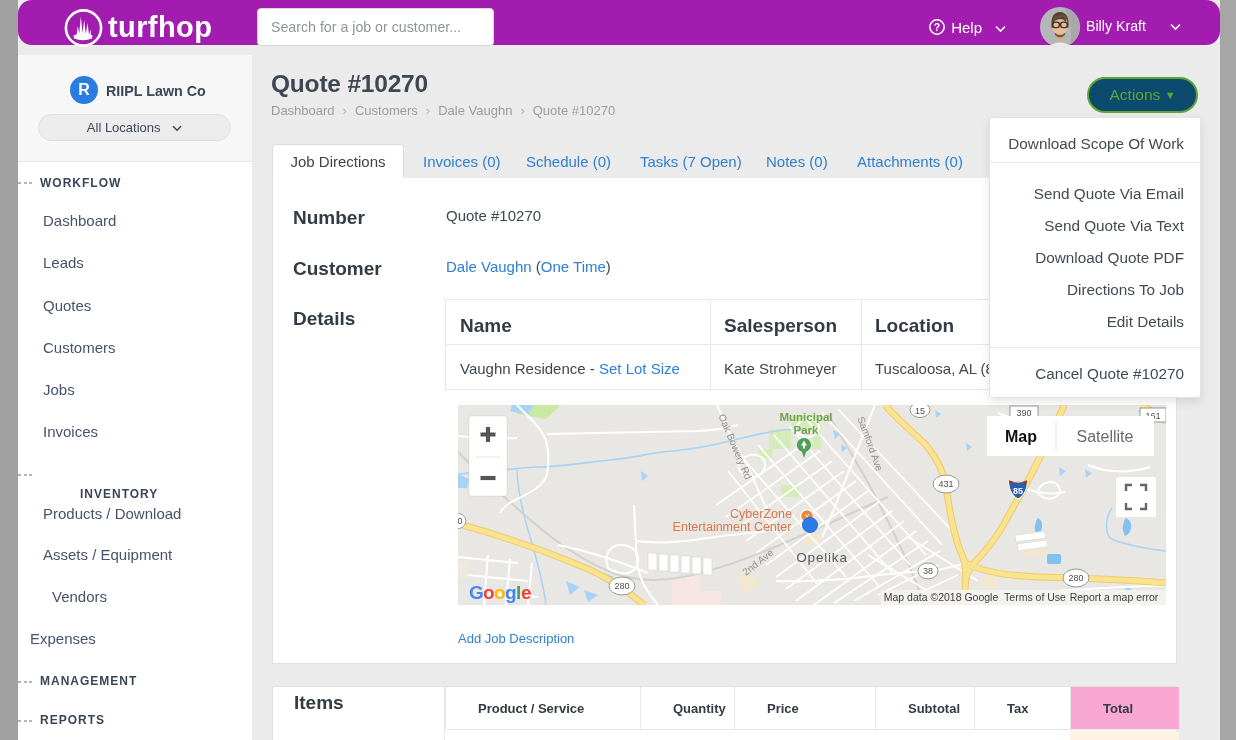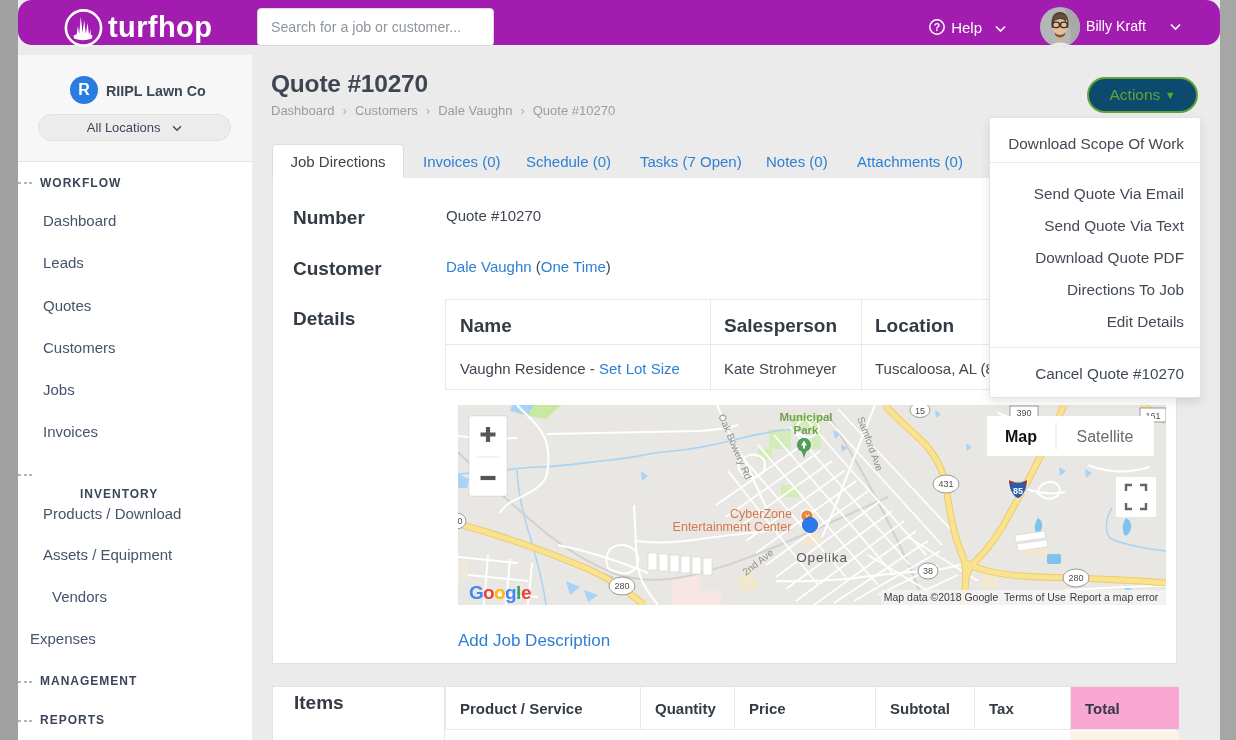--- a/index.html
+++ b/index.html
@@ -40,25 +40,25 @@
 .lbl { position:absolute; font-size:19px; font-weight:bold; color:#333b44; }
 .val { position:absolute; font-size:15px; color:#3f4750; }
 a.lnk { color:#2e80d4; text-decoration:none; }
 
 #dtable { left:172px; top:121px; width:733px; height:91px; border:1px solid #e8e8e8; }
 #dtable .hrow { position:absolute; left:0; top:0; width:100%; height:45px; border-bottom:1px solid #e8e8e8; }
 #dtable .c1 { left:264px; top:0; height:91px; border-left:1px solid #e8e8e8; position:absolute; }
 #dtable .c2 { left:415px; top:0; height:91px; border-left:1px solid #e8e8e8; position:absolute; }
 
 #mapbox { left:185px; top:227px; width:708px; height:200px; }
-#addjob { left:185px; top:453px; font-size:17px; }
+#addjob { left:185px; top:453px; font-size:13px; }
 
 #card2 { left:20px; top:631px; width:905px; height:109px; background:#fff; border:1px solid #e2e2e2; }
 #itable { left:171px; top:0px; width:734px; height:109px; border-left:1px solid #e8e8e8; }
-.ith { position:absolute; top:0; height:43px; border-bottom:1px solid #e8e8e8; border-left:1px solid #e8e8e8; font-size:15px; font-weight:bold; color:#333b44; line-height:43px; padding-left:14px; }
+.ith { position:absolute; top:0; height:43px; border-bottom:1px solid #e8e8e8; border-left:1px solid #e8e8e8; font-size:13px; font-weight:bold; color:#333b44; line-height:43px; padding-left:32px; }
 
 #ddown { left:737px; top:62px; width:212px; height:281px; background:#fff; border:1px solid #e3e3e3; border-radius:3px; box-shadow:0 4px 10px rgba(0,0,0,0.10); }
 #ddown .di { padding:6px 16px 6px 18px; font-size:15.3px; white-space:nowrap; color:#424b55; line-height:20px;text-align:right; }
 #ddown .dv { height:1px; background:#e8e8e8; }
 </style>
 </head>
 <body>
 <div class="abs" id="lstrip"></div>
 <div class="abs" id="topbar">
   <div class="abs" id="logo">

